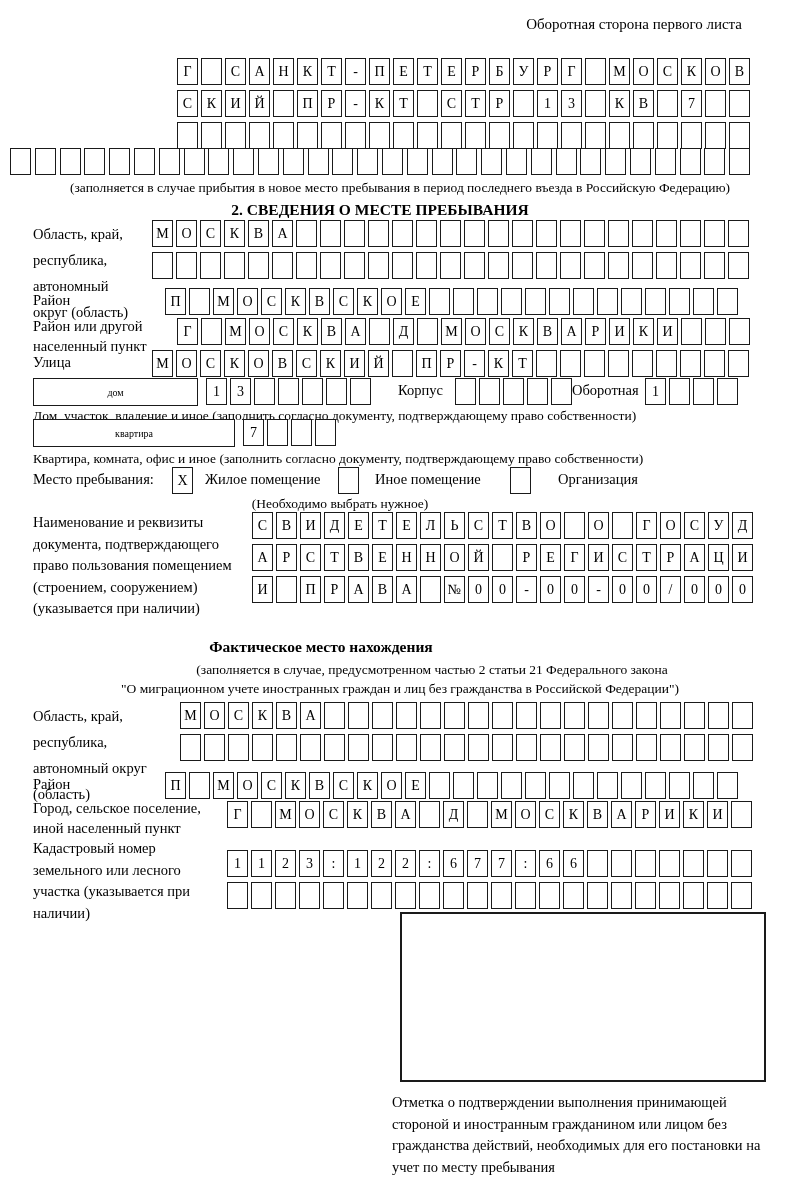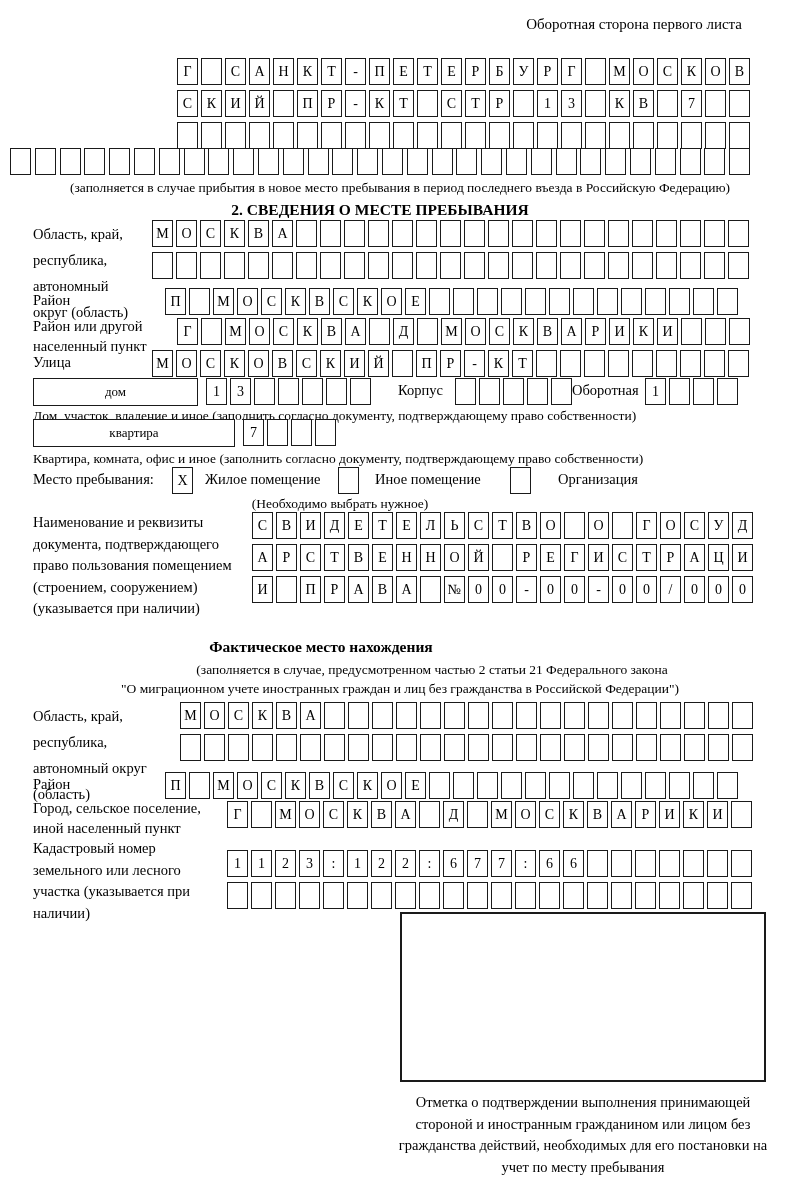--- a/index.html
+++ b/index.html
@@ -10,31 +10,31 @@
   .abs{position:absolute;}
   .grid{display:flex;}
   .cell{
     flex:none;box-sizing:border-box;width:21px;height:27px;margin-right:3px;
     border:1.6px solid #1a1a1a;display:flex;align-items:center;justify-content:center;
     font-size:14px;line-height:1;background:#fff;
   }
   .grid-wide .cell{margin-right:3.8px;}
   .labelbox{
     box-sizing:border-box;border:1.7px solid #1a1a1a;height:28px;
-    display:flex;align-items:center;justify-content:center;font-size:13px;background:#fff;
+    display:flex;align-items:center;justify-content:center;font-size:10px;background:#fff;
   }
   .lbl{line-height:22px;}
   .lbl-tight{line-height:26px;}
   .lbl-med{line-height:20px;}
   .lbl-doc{line-height:21.5px;}
   .note{font-size:13.5px;}
   .center{text-align:center;}
   .title{font-size:15.5px;font-weight:bold;text-align:center;}
   .stampbox{box-sizing:border-box;border:2px solid #1a1a1a;background:#fff;}
-  .caption{font-size:14.5px;line-height:21.5px;text-align:center;}
+  .caption{font-size:14.5px;line-height:21.5px;text-align:left;}
 </style>
 </head>
 <body>
 
 <div class="page">
 
   <div class="abs" style="top:16px;right:58px;font-size:15px;">Оборотная сторона первого листа</div>
 
   <div class="abs grid" style="left:177px;top:58px;">
       <div class="cell">Г</div>

